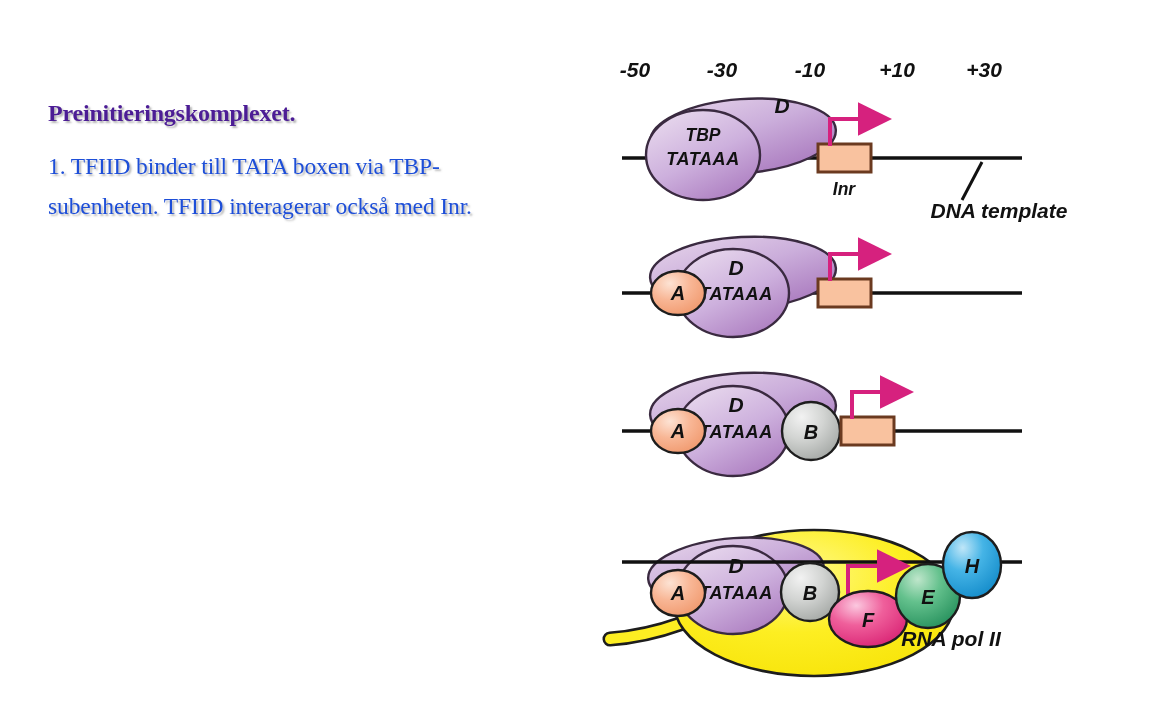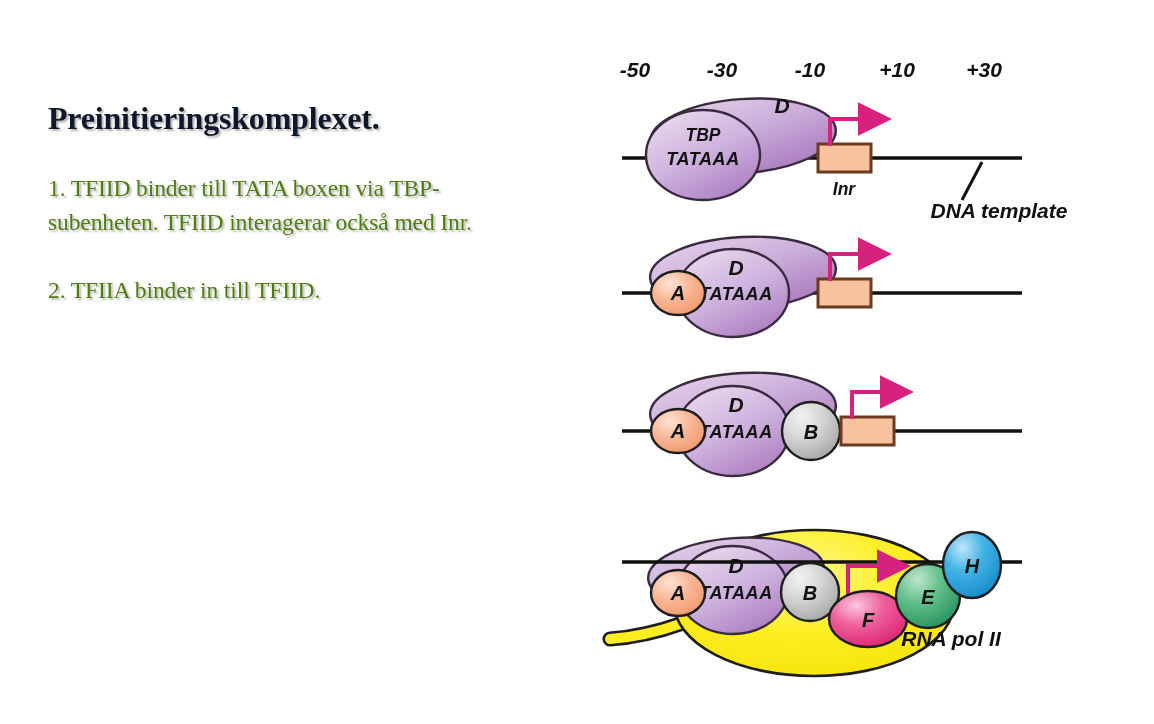--- a/index.html
+++ b/index.html
@@ -12,31 +12,31 @@
   }
   #slide{position:absolute;left:0;top:0;width:1154px;height:724px;}
 
   
   .text-col{
     position:absolute;left:48px;top:100px;width:500px;
   }
   .heading{
     font-family:"Liberation Serif", serif;
     font-weight:bold;
-    font-size:32px;
-    color:#0f172a;
+    font-size:24px;
+    color:#4c1d95;
     text-shadow:2px 2px 2px rgba(120,120,120,.55);
-    margin:0 0 34px 0;
+    margin:0 0 19px 0;
     letter-spacing:-0.2px;
   }
   .para{
     font-family:"Liberation Serif", serif;
     font-size:23.5px;
-    line-height:34px;
-    color:#4d7c0f;
+    line-height:40px;
+    color:#1d4ed8;
     text-shadow:2px 2px 2px rgba(120,120,120,.5);
     margin:0 0 34px 0;
     letter-spacing:-0.1px;
   }
   .para:last-child{margin-bottom:0;}
 
   
   .diagram{position:absolute;left:596px;top:38px;width:558px;height:660px;font-style:italic;}
   .diagram svg{display:block;}
   .sv-num{font-family:"Liberation Sans", sans-serif;font-weight:bold;font-size:21px;fill:#111;}
@@ -46,21 +46,20 @@
   .sv-sphere{font-family:"Liberation Sans", sans-serif;font-weight:bold;font-size:20px;fill:#111;}
 </style>
 </head>
 <body>
 
 <div id="slide">
 
   <div class="text-col">
     <p class="heading">Preinitieringskomplexet.</p>
     <p class="para">1. TFIID binder till TATA boxen via TBP-subenheten. TFIID interagerar också med Inr.</p>
-    <p class="para">2. TFIIA binder in till TFIID.</p>
   </div>
 
   <div class="diagram">
   <svg width="558" height="660" viewBox="0 0 558 660" xmlns="http://www.w3.org/2000/svg">
     <defs>
 
       <linearGradient id="gPurple" x1="0.15" y1="0" x2="0.85" y2="1">
         <stop offset="0%" stop-color="#e2cfe8"></stop>
         <stop offset="45%" stop-color="#cbaedb"></stop>
         <stop offset="100%" stop-color="#a877bd"></stop>

